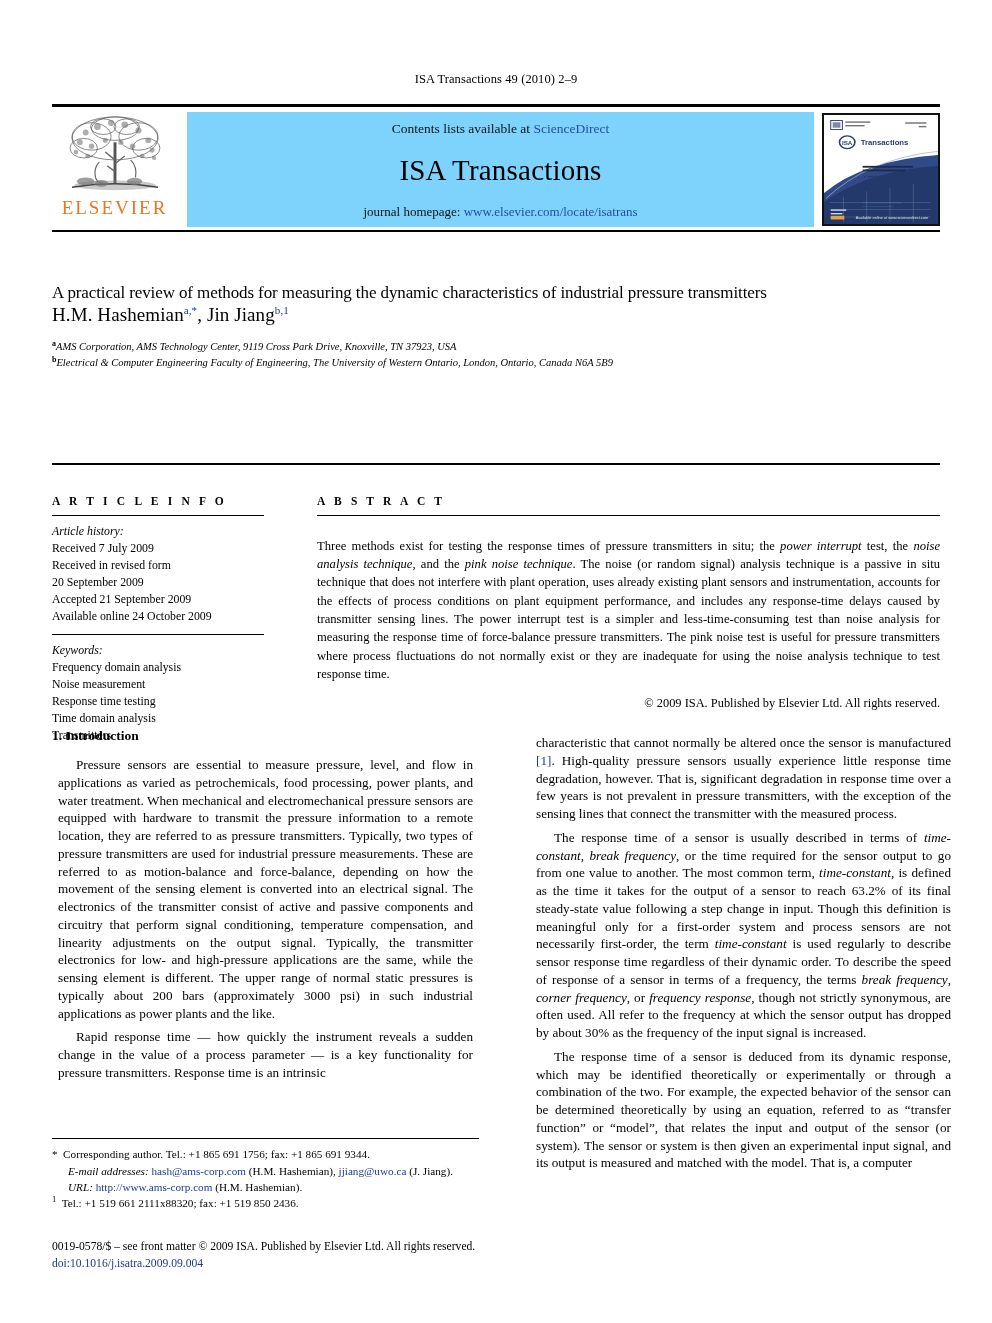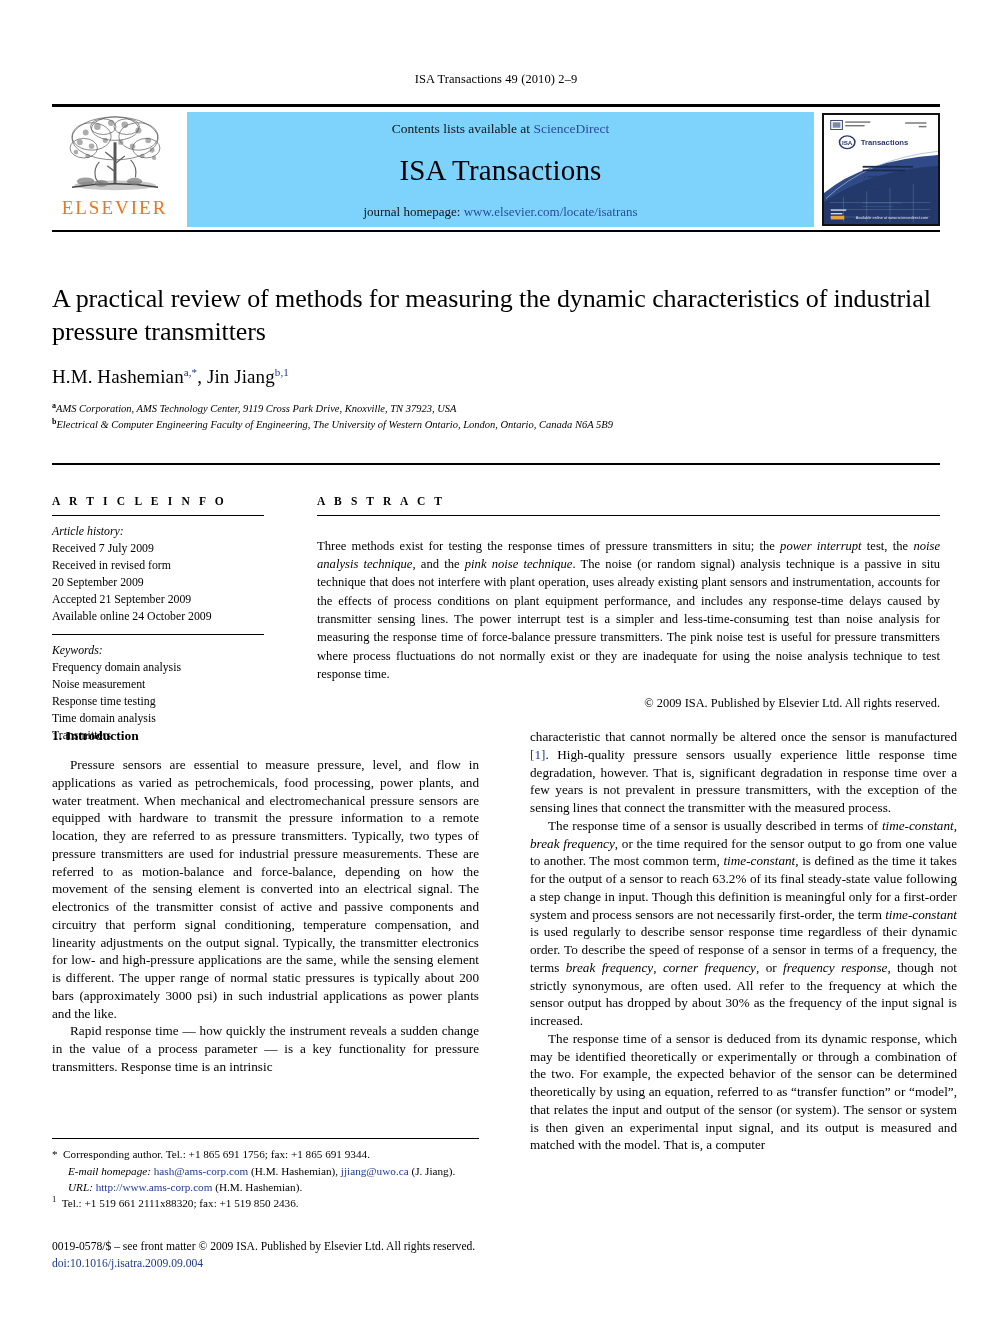--- a/index.html
+++ b/index.html
@@ -125,29 +125,28 @@
   .cover-svg { display: block; width: 100%; height: 100%; }
 
   
   .title-block {
     position: absolute;
     top: 282px;
     left: 52px;
     width: 888px;
   }
   .article-title {
-    font-size: 26px;
+    font-size: 17px;
     line-height: 1.28;
     font-weight: normal;
     margin: 0;
     letter-spacing: -0.1px;
   }
   .authors {
     font-size: 19px;
-    margin-top: 17px;
     letter-spacing: 0.1px;
   }
   .authors sup {
     font-size: 11px;
     color: #1d3a8f;
     vertical-align: super;
     line-height: 0;
   }
   .affiliations {
     margin-top: 13px;
@@ -230,21 +229,21 @@
   .bcol {
     width: 427px;
     flex: 0 0 427px;
   }
   .sec-head {
     font-size: 13.5px;
     font-weight: bold;
     margin: 0 0 12px 0;
   }
   .bcol p {
-    margin: 0;
+    margin: 6px;
     font-size: 13.2px;
     line-height: 1.345;
     text-align: justify;
     text-indent: 18px;
   }
   .bcol p.noindent { text-indent: 0; }
   .bcol p i { font-style: italic; }
   .bcol p .ref { color: #1d3a8f; }
 
   
@@ -456,21 +455,21 @@
       <p>The response time of a sensor is deduced from its dynamic response, which may be identified theoretically or experimentally or through a combination of the two. For example, the expected behavior of the sensor can be determined theoretically by using an equation, referred to as “transfer function” or “model”, that relates the input and output of the sensor (or system). The sensor or system is then given an experimental input signal, and its output is measured and matched with the model. That is, a computer</p>
     </div>
 
   </div>
 
   <div class="footnotes">
     <p class="fn-line fn-indent">
       <span class="fn-mark">*</span>&nbsp; <span>Corresponding author. Tel.: +1 865 691 1756; fax: +1 865 691 9344.</span>
     </p>
     <p class="fn-line" style="padding-left:16px;">
-      <span class="fn-it">E-mail homepage:</span>
+      <span class="fn-it">E-mail addresses:</span>
       <span class="link">hash@ams-corp.com</span><span> (H.M. Hashemian), </span><span class="link">jjiang@uwo.ca</span><span> (J. Jiang).</span>
     </p>
     <p class="fn-line" style="padding-left:16px;">
       <span class="fn-it">URL:</span>
       <span class="link">http://www.ams-corp.com</span><span> (H.M. Hashemian).</span>
     </p>
     <p class="fn-line fn-indent">
       <span class="fn-sup">1</span>&nbsp; <span>Tel.: +1 519 661 2111x88320; fax: +1 519 850 2436.</span>
     </p>
   </div>

